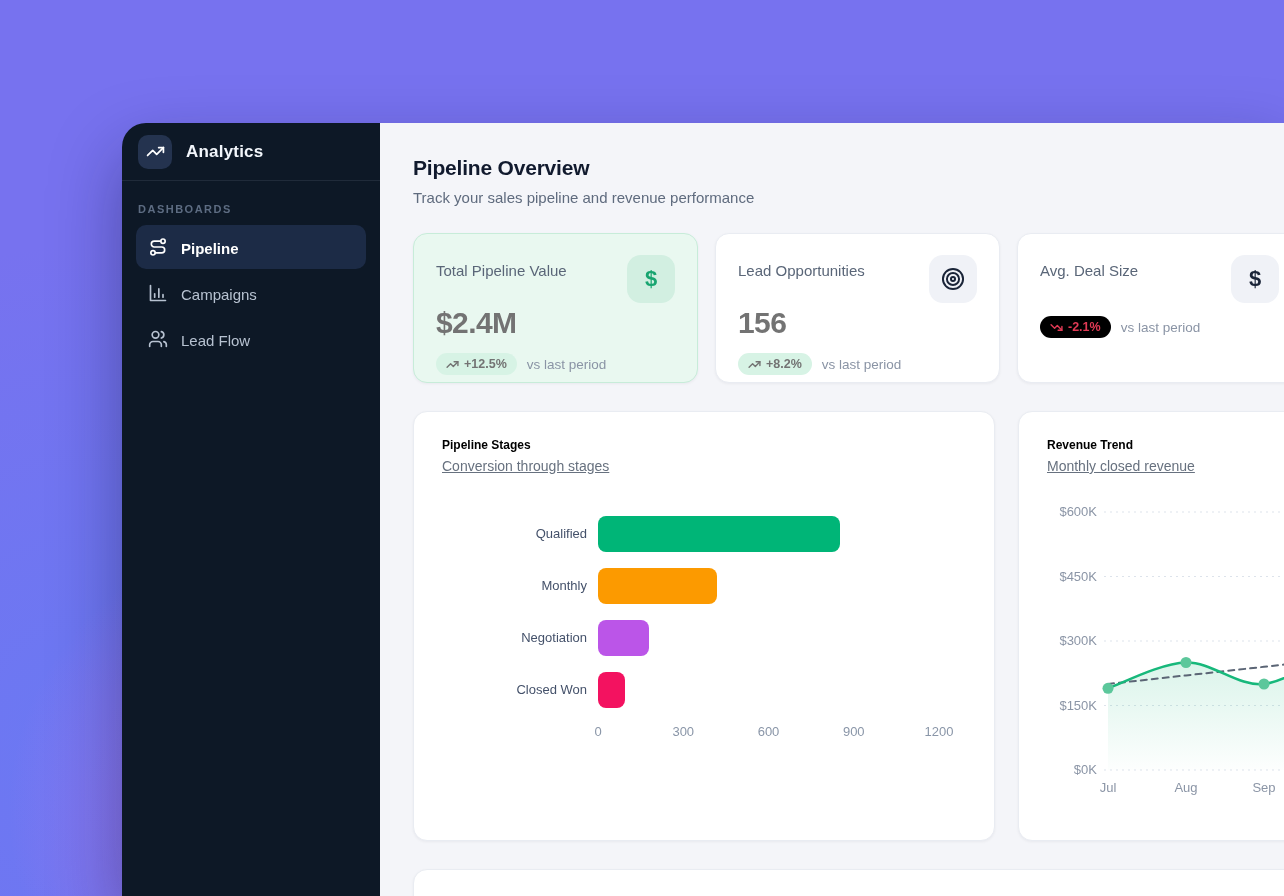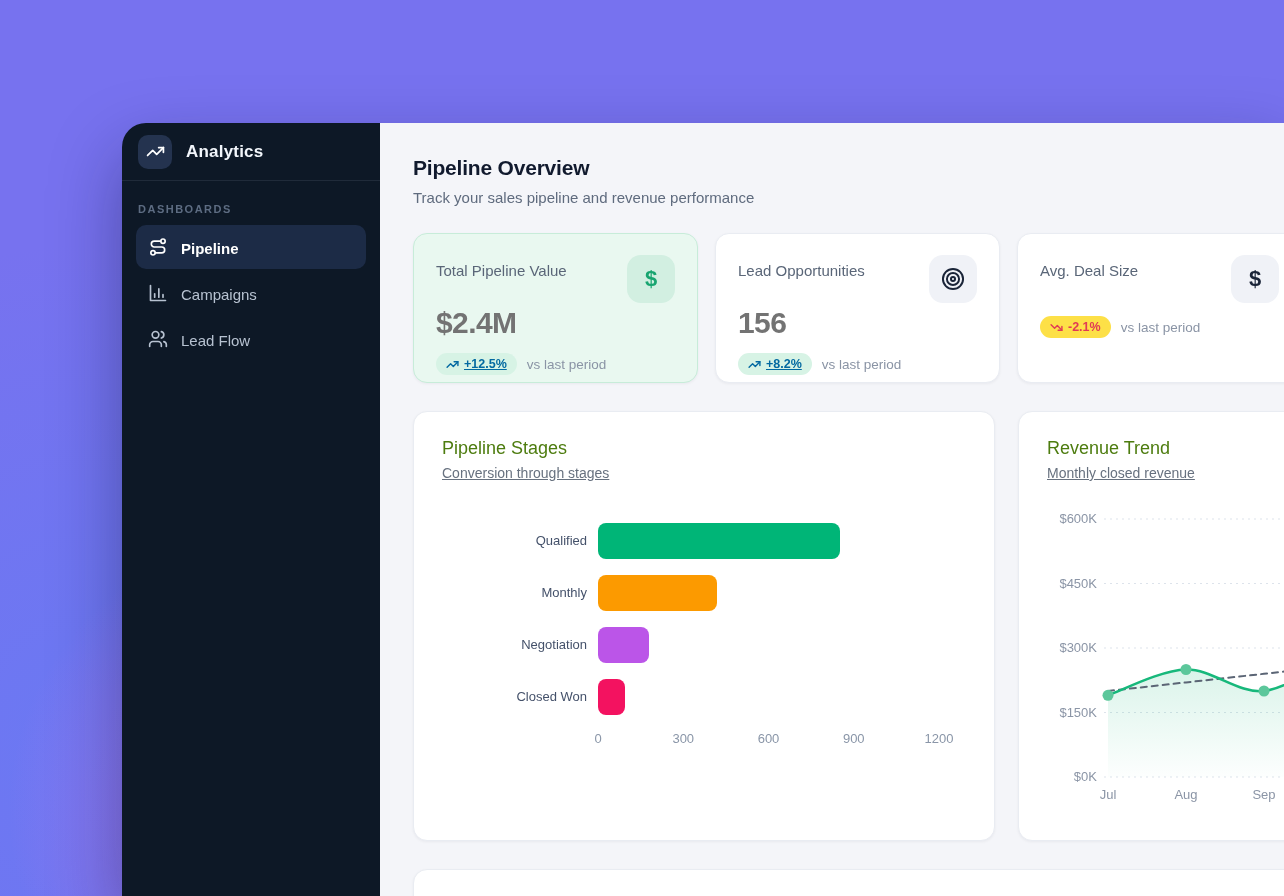--- a/index.html
+++ b/index.html
@@ -55,30 +55,30 @@
     display:flex; align-items:center; justify-content:center;
     color:#1a2438; font-size:22px; font-weight:700;
   }
   .kpi.highlight .icon-box { background:#d2efe1; color:#18a570; }
   .kpi-value { font-size:30px; font-weight:800; color:#737373; margin-top:3px; letter-spacing:-.6px; }
   .kpi-foot { display:flex; align-items:center; gap:10px; margin-top:13px; }
   .pill {
     display:inline-flex; align-items:center; gap:5px; border-radius:999px;
     padding:4px 10px; font-size:12.5px; font-weight:700;
   }
-  .pill.up   { background:#d7f3e5; color:#0369a1;text-decoration:underline; }
-  .pill.down { background:#fde047; color:#e13a55; }
+  .pill.up   { background:#d7f3e5; color:#737373; }
+  .pill.down { background:#000000; color:#e13a55; }
   .kpi-compare { font-size:13.5px; color:#8a94a5; }
   
   .charts-row { display:flex; gap:23px; margin-top:28px; }
   .chart-card {
     width:582px; height:430px; flex:none; border-radius:14px; background:#fff;
     border:1px solid #e9ecf2; padding:26px 28px; box-shadow:0 1px 3px rgba(15,23,42,.05);
   }
-  .chart-title { font-size:18px; font-weight:400; color:#4d7c0f; }
+  .chart-title { font-size:12px; font-weight:700; color:#000000; }
   .chart-sub { font-size:14px; color:#67717f; margin-top:6px;text-decoration:underline; }
   
   .bars { margin-top:42px; }
   .bar-row { display:flex; align-items:center; margin-bottom:16px; height:36px; }
   .bar-label {
     width:156px; flex:none; text-align:right; padding-right:11px;
     font-size:13px; color:#44516a; line-height:1.25;
   }
   .bar-track { flex:1; position:relative; height:36px; }
   .bar { height:36px; border-radius:8px; }

